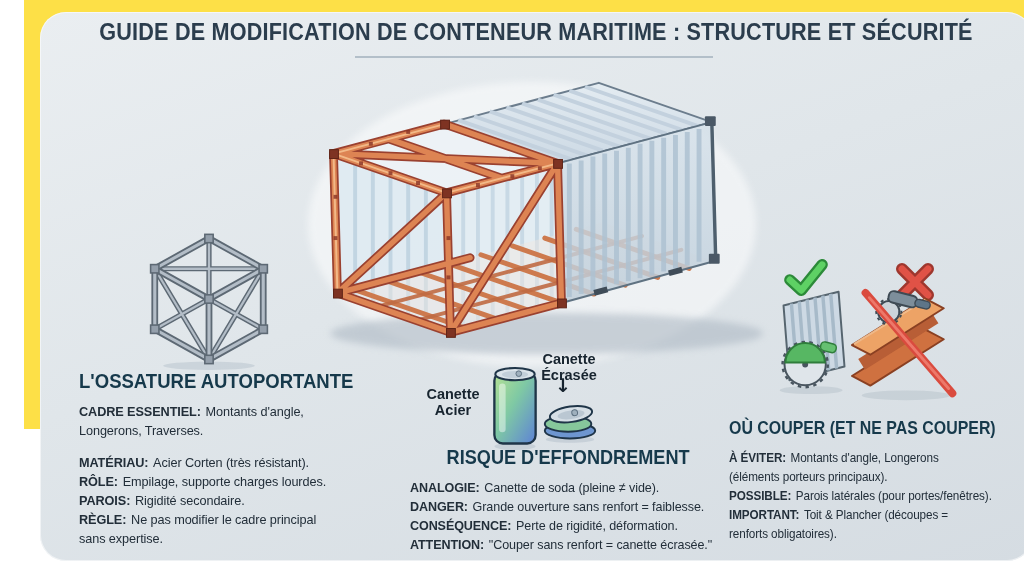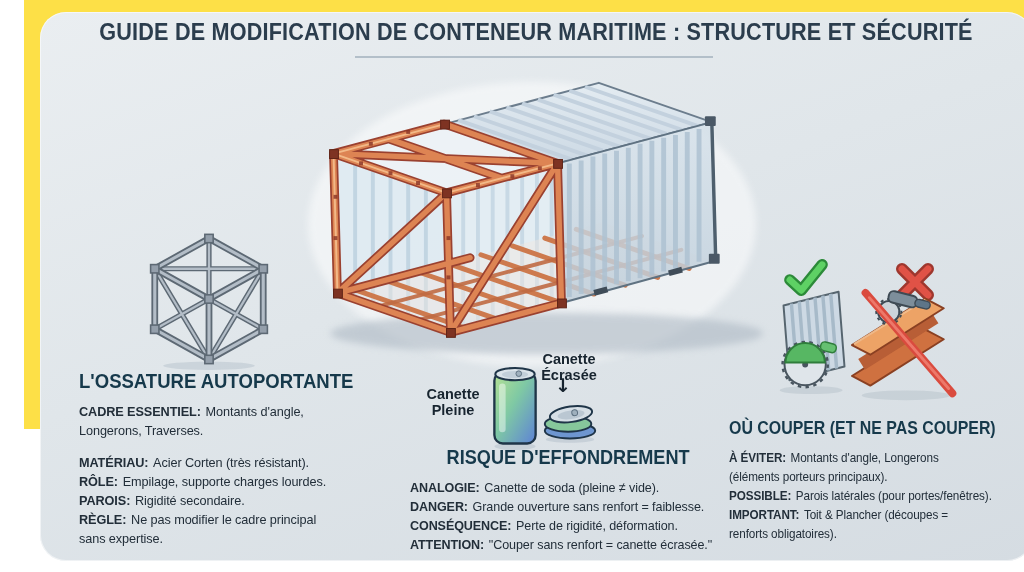--- a/index.html
+++ b/index.html
@@ -162,21 +162,21 @@
     <ellipse cx="32" cy="41" rx="25" ry="3.5" fill="#b9c4ce" opacity=".6"></ellipse>
     <ellipse cx="32" cy="32" rx="26" ry="8" fill="#6e96d0" stroke="#1f3548" stroke-width="2"></ellipse>
     <ellipse cx="30" cy="25" rx="24" ry="8" fill="#86c79b" stroke="#1f3548" stroke-width="2"></ellipse>
     <g transform="rotate(-8 33 15)">
       <ellipse cx="33" cy="15" rx="22" ry="8" fill="#d6dfe6" stroke="#1f3548" stroke-width="2"></ellipse>
       <ellipse cx="33" cy="15.5" rx="14" ry="4.5" fill="#bac7d2"></ellipse>
       <circle cx="37" cy="14" r="3" fill="#9fb0bd" stroke="#5d7080"></circle>
     </g>
   </svg>
 
-  <div class="can-label" id="lbl-can-full">Canette Pleine</div>
+  <div class="can-label" id="lbl-can-full">Canette Acier</div>
   <div class="can-label" id="lbl-can-crushed">Canette Écrasée</div>
   <div class="arrow">↓</div>
 
   <svg id="check-svg" viewBox="0 0 44 40">
     <path d="M5,22 L17,33 L39,6" fill="none" stroke="#2c8a39" stroke-width="12" stroke-linecap="round" stroke-linejoin="round"></path>
     <path d="M5,22 L17,33 L39,6" fill="none" stroke="#5ed164" stroke-width="7" stroke-linecap="round" stroke-linejoin="round"></path>
   </svg>
 
   <svg id="sawpanel-svg" viewBox="0 0 80 120">
     <ellipse cx="36" cy="112" rx="32" ry="4" fill="#b6c1ca" opacity=".5"></ellipse>

